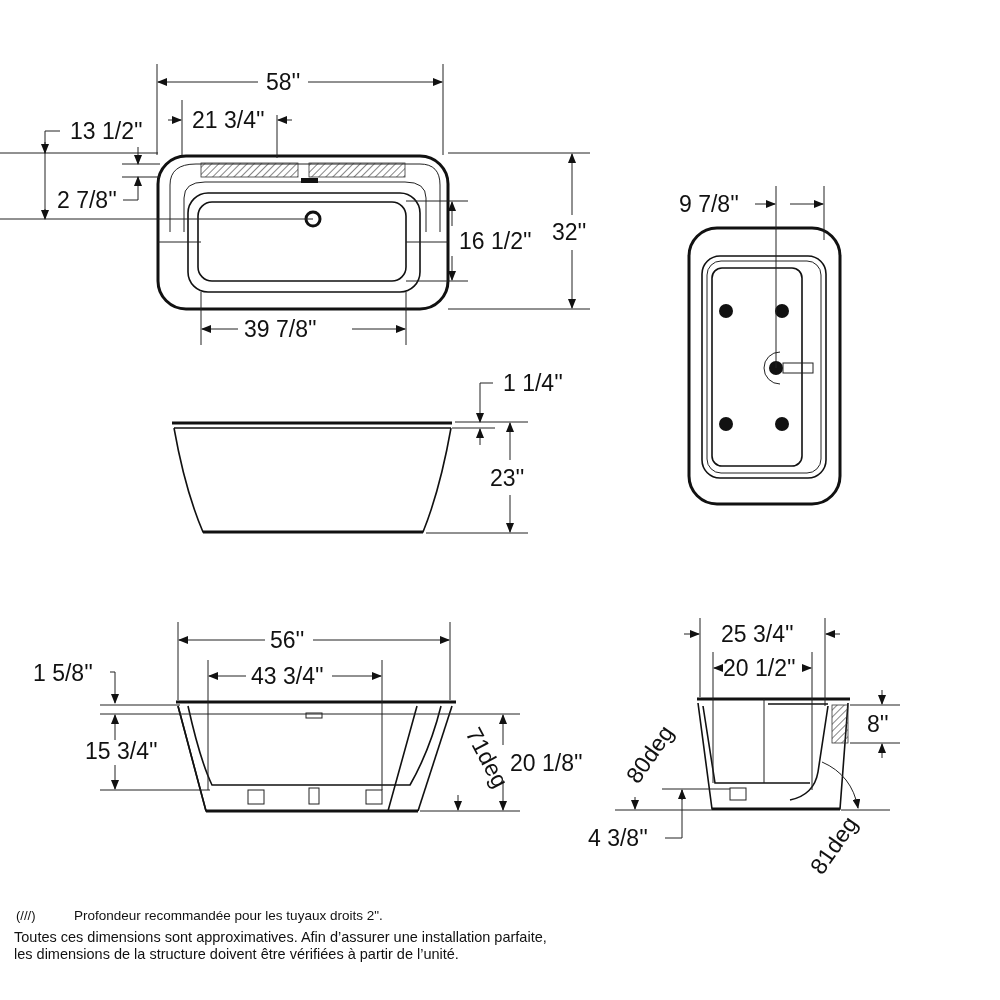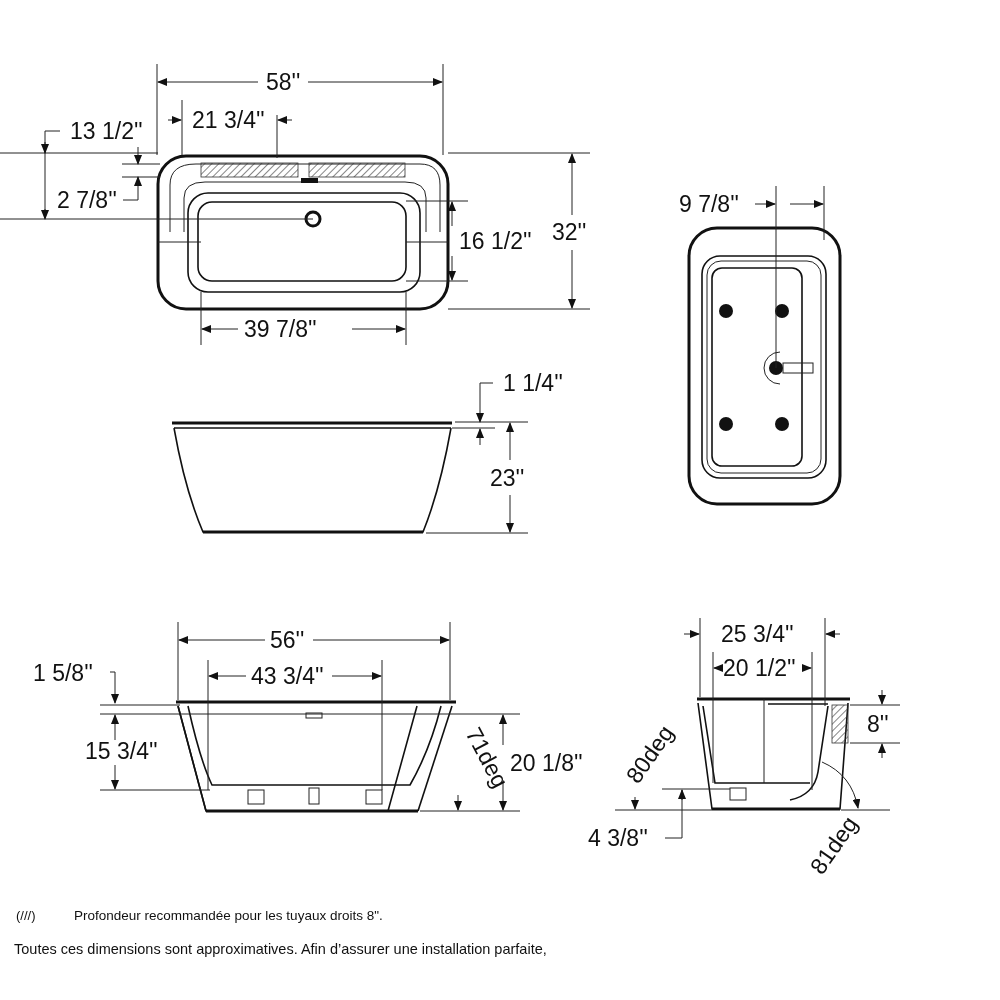--- a/index.html
+++ b/index.html
@@ -5,21 +5,21 @@
   html,body{margin:0;padding:0;background:#fff;}
   body{width:1000px;height:1000px;position:relative;overflow:hidden;font-family:"Liberation Sans","DejaVu Sans",sans-serif;color:#111;}
   svg{position:absolute;left:0;top:0;}
   .dim{font-family:"Liberation Sans",sans-serif;font-size:23px;fill:#111;}
   .ln{stroke:#222;stroke-width:1;fill:none;}
   .th{stroke:#111;stroke-width:3;fill:none;}
   .md{stroke:#111;stroke-width:1.6;fill:none;}
   .notes{position:absolute;left:14px;top:908px;width:700px;}
   .note1{font-size:13.5px;line-height:15px;margin-left:60px;position:relative;}
   .note1 .legend{position:absolute;left:-58px;top:0;font-size:13px;}
-  .note2{font-size:14.5px;line-height:17px;margin-top:18px;font-weight:normal;}
+  .note2{font-size:14.5px;line-height:17px;margin-top:6px;font-weight:normal;}
 </style>
 </head>
 <body>
 
 <svg width="1000" height="1000" viewBox="0 0 1000 1000">
   <defs>
     <pattern id="hatch" width="5" height="5" patternUnits="userSpaceOnUse" patternTransform="rotate(45)">
       <line x1="0" y1="0" x2="0" y2="5" stroke="#333" stroke-width="1.2"></line>
     </pattern>
     <marker id="arr" markerWidth="10" markerHeight="8" refX="9" refY="4" orient="auto-start-reverse" markerUnits="userSpaceOnUse">
@@ -205,18 +205,19 @@
 
     <line x1="841" y1="810" x2="890" y2="810" class="ln"></line>
     <path d="M822,762 Q852,775 858,808" class="ln" marker-end="url(#arr)"></path>
     <text class="dim" x="822" y="876" transform="rotate(-55 822 876)">81deg</text>
   </g>
 </svg>
 
 <div class="notes">
   <div class="note1">
     <span class="legend">(///)</span>
-    <div>Profondeur recommandée pour les tuyaux droits 8".</div>
+    <div>Profondeur recommandée pour les tuyaux droits 2".</div>
   </div>
   <div class="note2">
     <div>Toutes ces dimensions sont approximatives. Afin d’assurer une installation parfaite,</div>
+    <div>les dimensions de la structure doivent être vérifiées à partir de l’unité.</div>
   </div>
 </div>
 
 </body></html>

